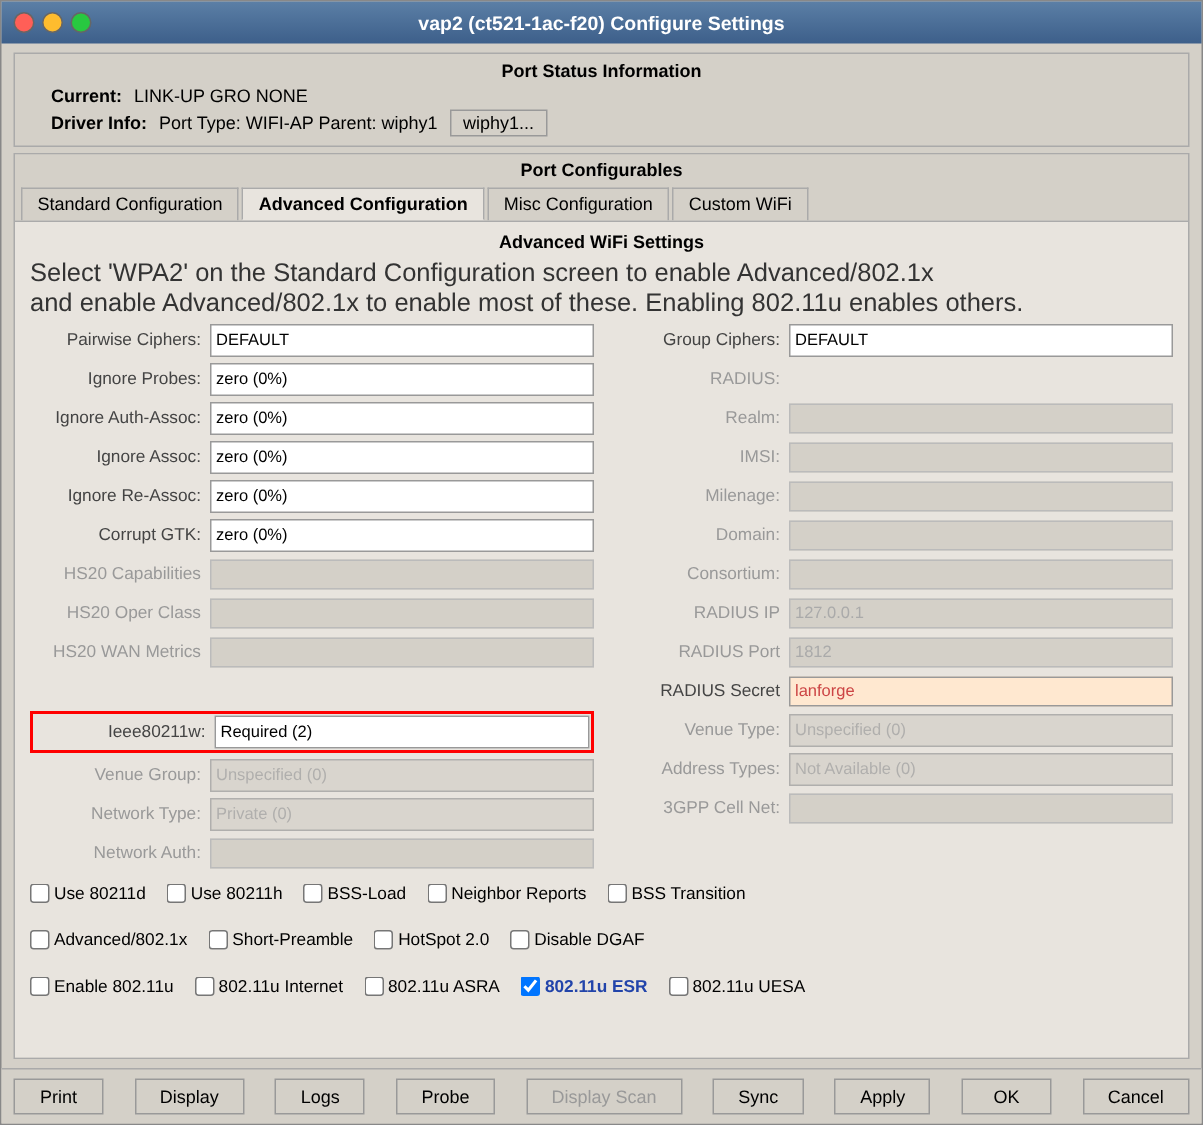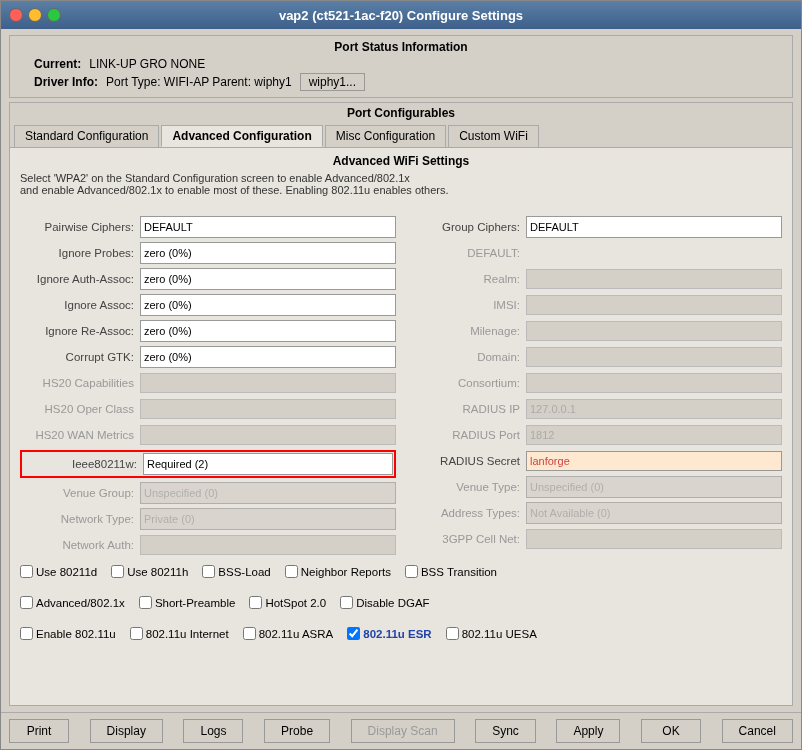--- a/index.html
+++ b/index.html
@@ -116,22 +116,22 @@
       border-top: 1px solid #aaa;
       padding: 6px 10px;
       overflow-y: auto;
     }
     .adv-wifi-title {
       text-align: center;
       font-weight: bold;
       margin-bottom: 4px;
     }
     .info-text {
-      font-size: 11px;
-      margin-bottom: 20px;
+      font-size: 17px;
+      margin-bottom: 4px;
       color: #333;
     }
     .field-row {
       display: flex;
       align-items: center;
       margin-bottom: 3px;
       min-height: 22px;
     }
     .field-label {
       width: 120px;
@@ -340,21 +340,21 @@
             <div class="field-row">
               <span class="field-label disabled">HS20 Oper Class</span>
               <input class="field-input disabled" type="text" value="" style="">
             </div>
 
             <div class="field-row">
               <span class="field-label disabled">HS20 WAN Metrics</span>
               <input class="field-input disabled" type="text" value="" style="">
             </div>
 
-            <div class="field-row" style="border: 2px solid red; padding: 1px;">
+            <div class="field-row" style="border: 2px solid red; padding: 1px; margin-top: 24px;">
               <span class="field-label">Ieee80211w:</span>
               <div class="field-select-wrapper">
                 <select class="custom-select">
                   <option>Required (2)</option>
                 </select>
               </div>
             </div>
 
             <div class="field-row">
               <span class="field-label disabled">Venue Group:</span>
@@ -385,21 +385,21 @@
             <div class="field-row">
               <span class="field-label">Group Ciphers:</span>
               <div class="field-select-wrapper">
                 <select class="custom-select">
                   <option>DEFAULT</option>
                 </select>
               </div>
             </div>
 
             <div class="field-row">
-              <span class="field-label disabled">DEFAULT:</span>
+              <span class="field-label disabled">RADIUS:</span>
             </div>
 
             <div class="field-row">
               <span class="field-label disabled">Realm:</span>
               <input class="field-input disabled" type="text" value="" style="">
             </div>
 
             <div class="field-row">
               <span class="field-label disabled">IMSI:</span>
               <input class="field-input disabled" type="text" value="" style="">

